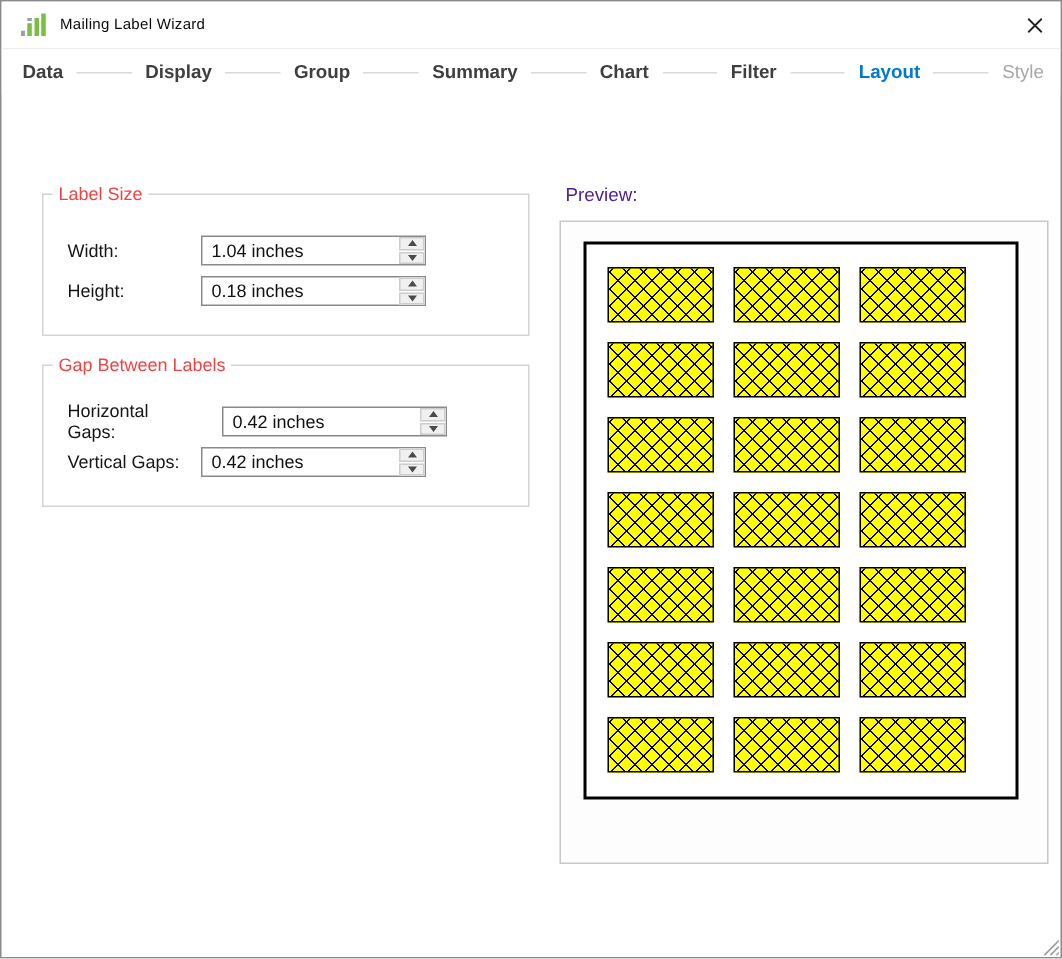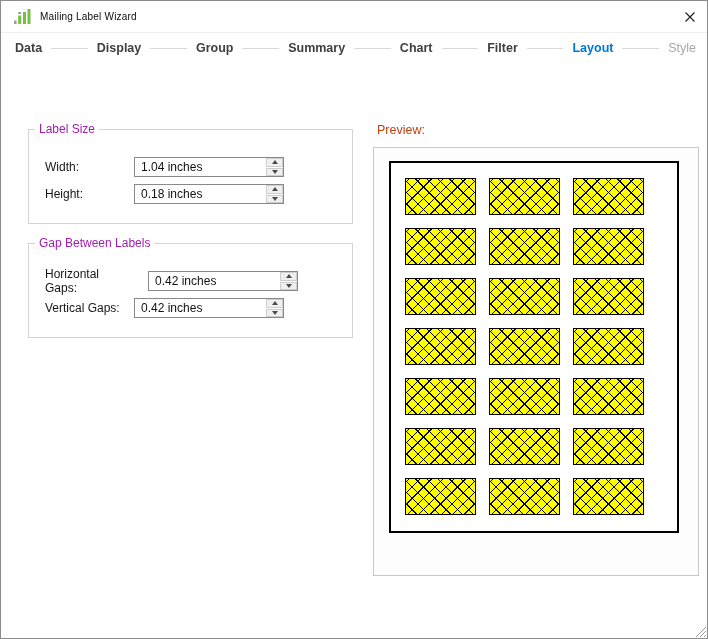--- a/index.html
+++ b/index.html
@@ -33,41 +33,41 @@
     position:absolute;left:0;top:62px;right:0;height:35px;
     background:#fafafa;border-bottom:1px solid #dcdcdc;box-sizing:border-box;
     line-height:34px;padding-left:14px;font-size:13px;color:#8b8b8b;
   }
   
   .groupbox{
     position:absolute;border:1px solid #d4d4d4;box-sizing:border-box;background:#fff;
   }
   .groupbox .legend{
     position:absolute;top:-8px;left:6px;background:#fff;padding:0 4px;
-    font-size:12px;color:#a21caf;line-height:14px;white-space:nowrap;
+    font-size:12px;color:#ef4444;line-height:14px;white-space:nowrap;
   }
   #group-label-size{left:27px;top:128px;width:325px;height:95px;}
   #group-gaps{left:27px;top:242px;width:325px;height:95px;}
   .g-row{position:absolute;left:16px;height:20px;display:flex;align-items:center;}
   .g-row .f-label{width:89px;font-size:12px;color:#161616;}
   .field{position:relative;width:150px;height:20px;}
   .field input{
     width:100%;height:100%;box-sizing:border-box;border:1px solid #898989;background:#fff;
     font-family:"Liberation Sans",sans-serif;font-size:12px;color:#111;padding:0 22px 0 6px;outline:none;
   }
   .spin{position:absolute;top:1px;right:1px;bottom:1px;width:17px;display:flex;flex-direction:column;background:#fff;}
   .sbtn{
     flex:1 1 auto;background:#f0f0f0;border:1px solid #cdcdcd;box-sizing:border-box;padding:0;
     display:flex;align-items:center;justify-content:center;cursor:pointer;
   }
   .sbtn + .sbtn{margin-top:1px;}
   .tri-up{width:0;height:0;border-left:3px solid transparent;border-right:3px solid transparent;border-bottom:4px solid #4a4a4a;}
   .tri-down{width:0;height:0;border-left:3px solid transparent;border-right:3px solid transparent;border-top:4px solid #4a4a4a;}
   
-  .preview-title{position:absolute;left:376px;top:122px;font-size:12.5px;color:#c2410c;}
+  .preview-title{position:absolute;left:376px;top:122px;font-size:12.5px;color:#4c1d95;}
   .preview-box{
     position:absolute;left:372px;top:146px;width:326px;height:429px;
     border:1px solid #c8c8c8;background:#fdfdfd;box-sizing:border-box;
   }
   .page{
     position:absolute;left:15px;top:13px;width:290px;height:372px;
     border:2px solid #000;background:#fff;box-sizing:border-box;
     padding:15px 0 0 14px;overflow:hidden;
   }
   .labels-grid{display:grid;gap:13px 13px;}

